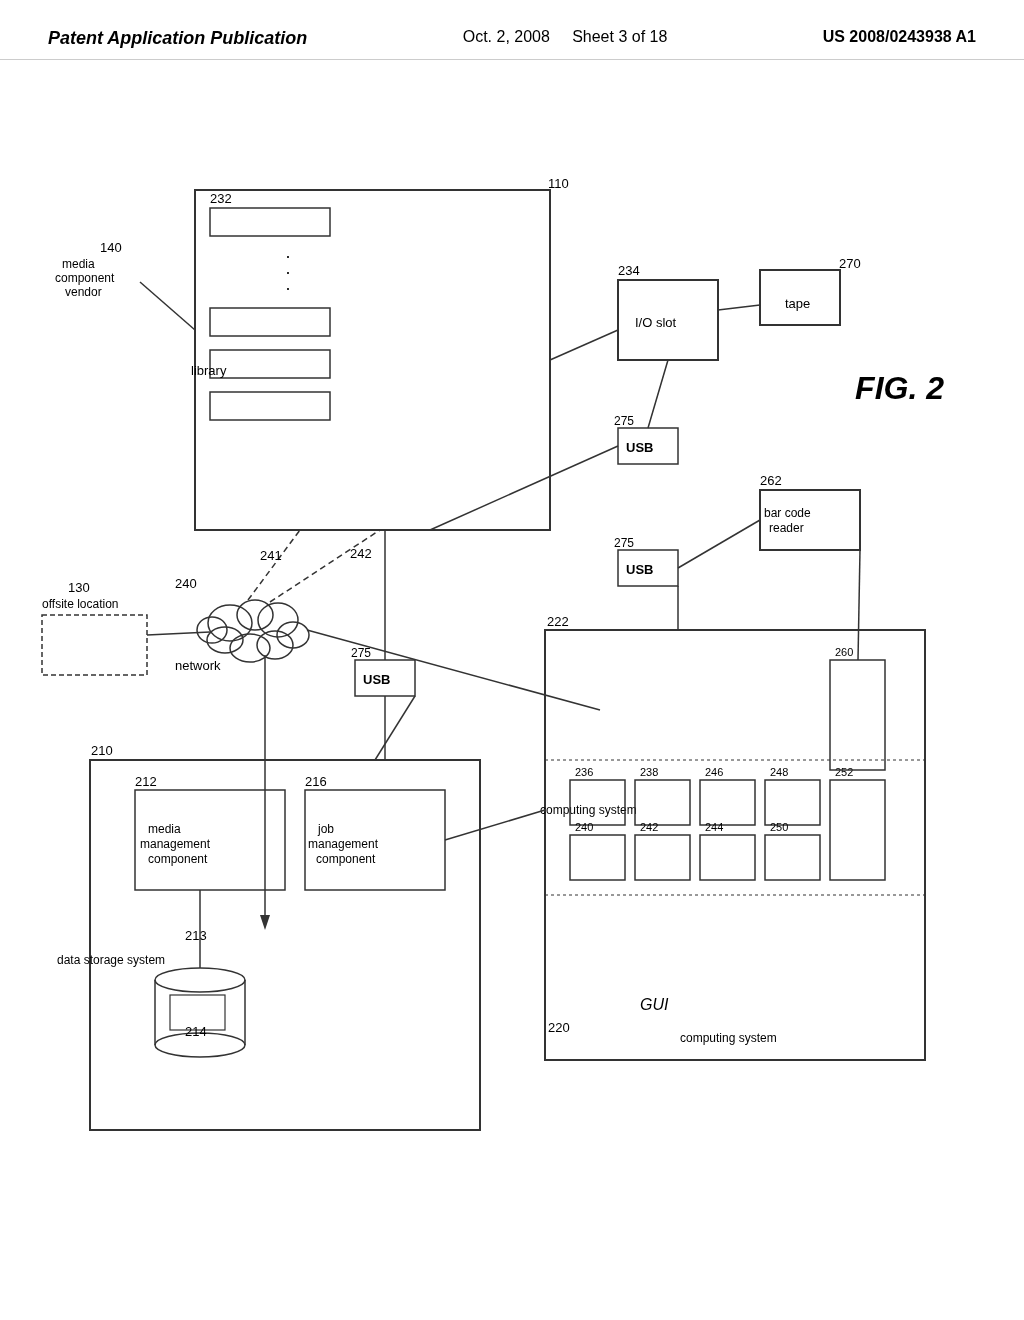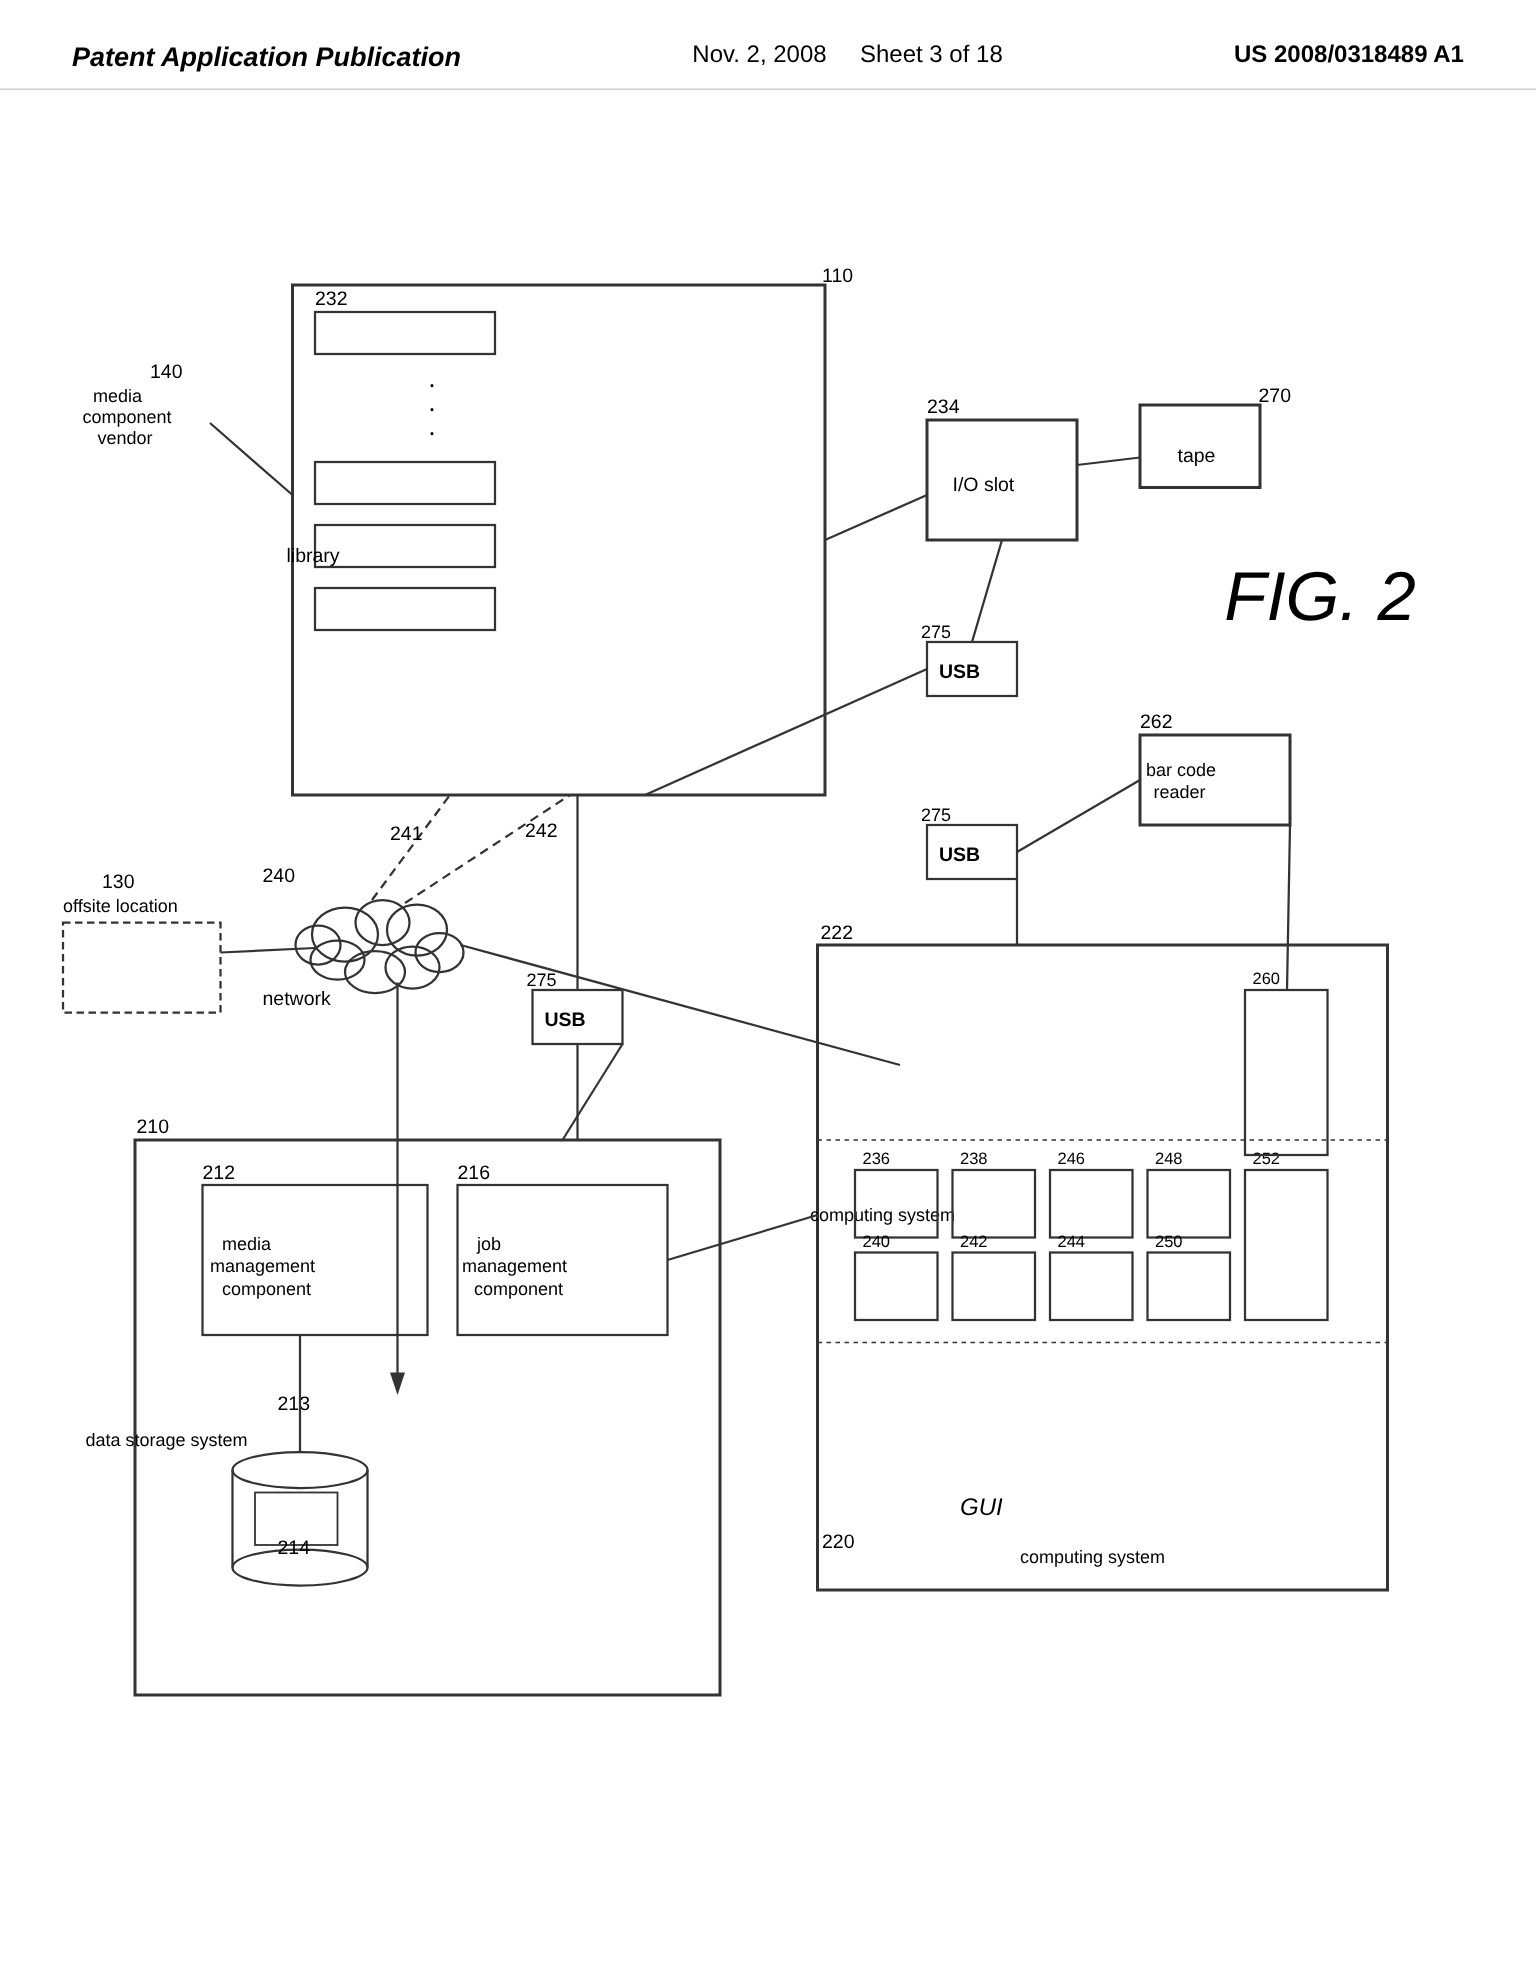--- a/index.html
+++ b/index.html
@@ -38,37 +38,37 @@
       height: calc(1320px - 80px);
     }
     svg.diagram {
       position: absolute;
       top: 0; left: 0;
       width: 100%;
       height: 100%;
     }
     .fig-label {
       position: absolute;
-      font-size: 46px;
+      font-size: 32px;
       font-style: italic;
-      font-weight: normal;
+      font-weight: bold;
       right: 80px;
       top: 310px;
     }
   </style>
 </head>
 <body>
 
 <div class="header">
   <div class="header-left">Patent Application Publication</div>
   <div class="header-center">
-    <span>Nov. 2, 2008</span>&nbsp;&nbsp;&nbsp;&nbsp;
+    <span>Oct. 2, 2008</span>&nbsp;&nbsp;&nbsp;&nbsp;
     <span>Sheet 3 of 18</span>
   </div>
-  <div class="header-right">US 2008/0318489 A1</div>
+  <div class="header-right">US 2008/0243938 A1</div>
 </div>
 
 <div class="diagram-area">
   <div class="fig-label">FIG. 2</div>
   <svg class="diagram" viewBox="0 0 1024 1240">
 
     <rect x="195" y="130" width="355" height="340" fill="none" stroke="#333" stroke-width="2"></rect>
     <text x="548" y="128" font-size="13" font-family="Arial">110</text>
 
     <rect x="210" y="148" width="120" height="28" fill="none" stroke="#333" stroke-width="1.5"></rect>

